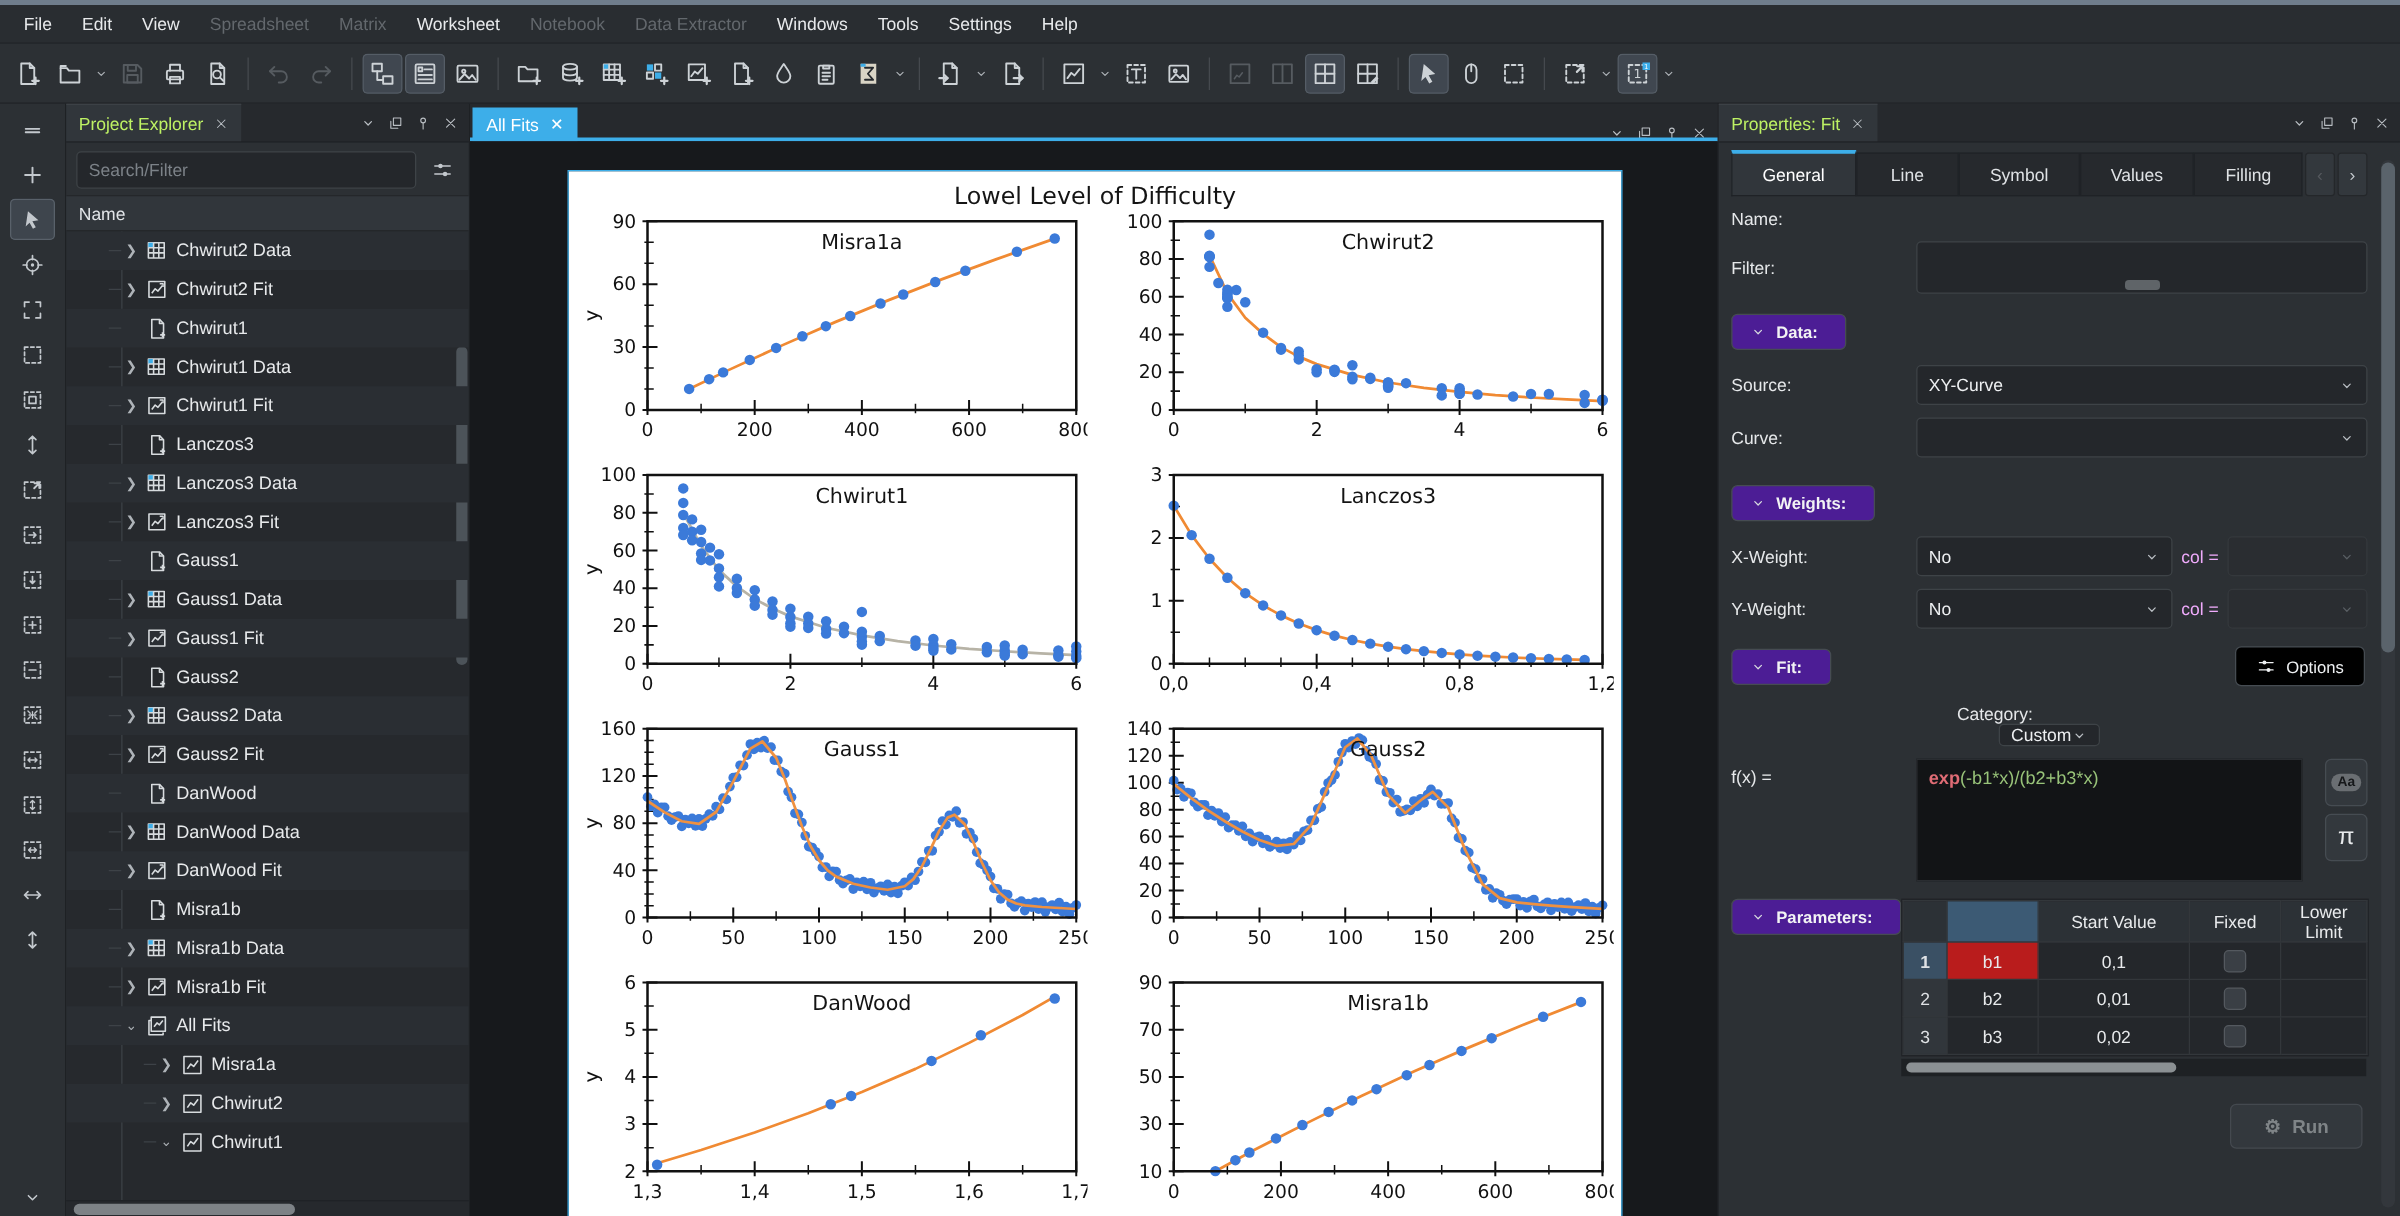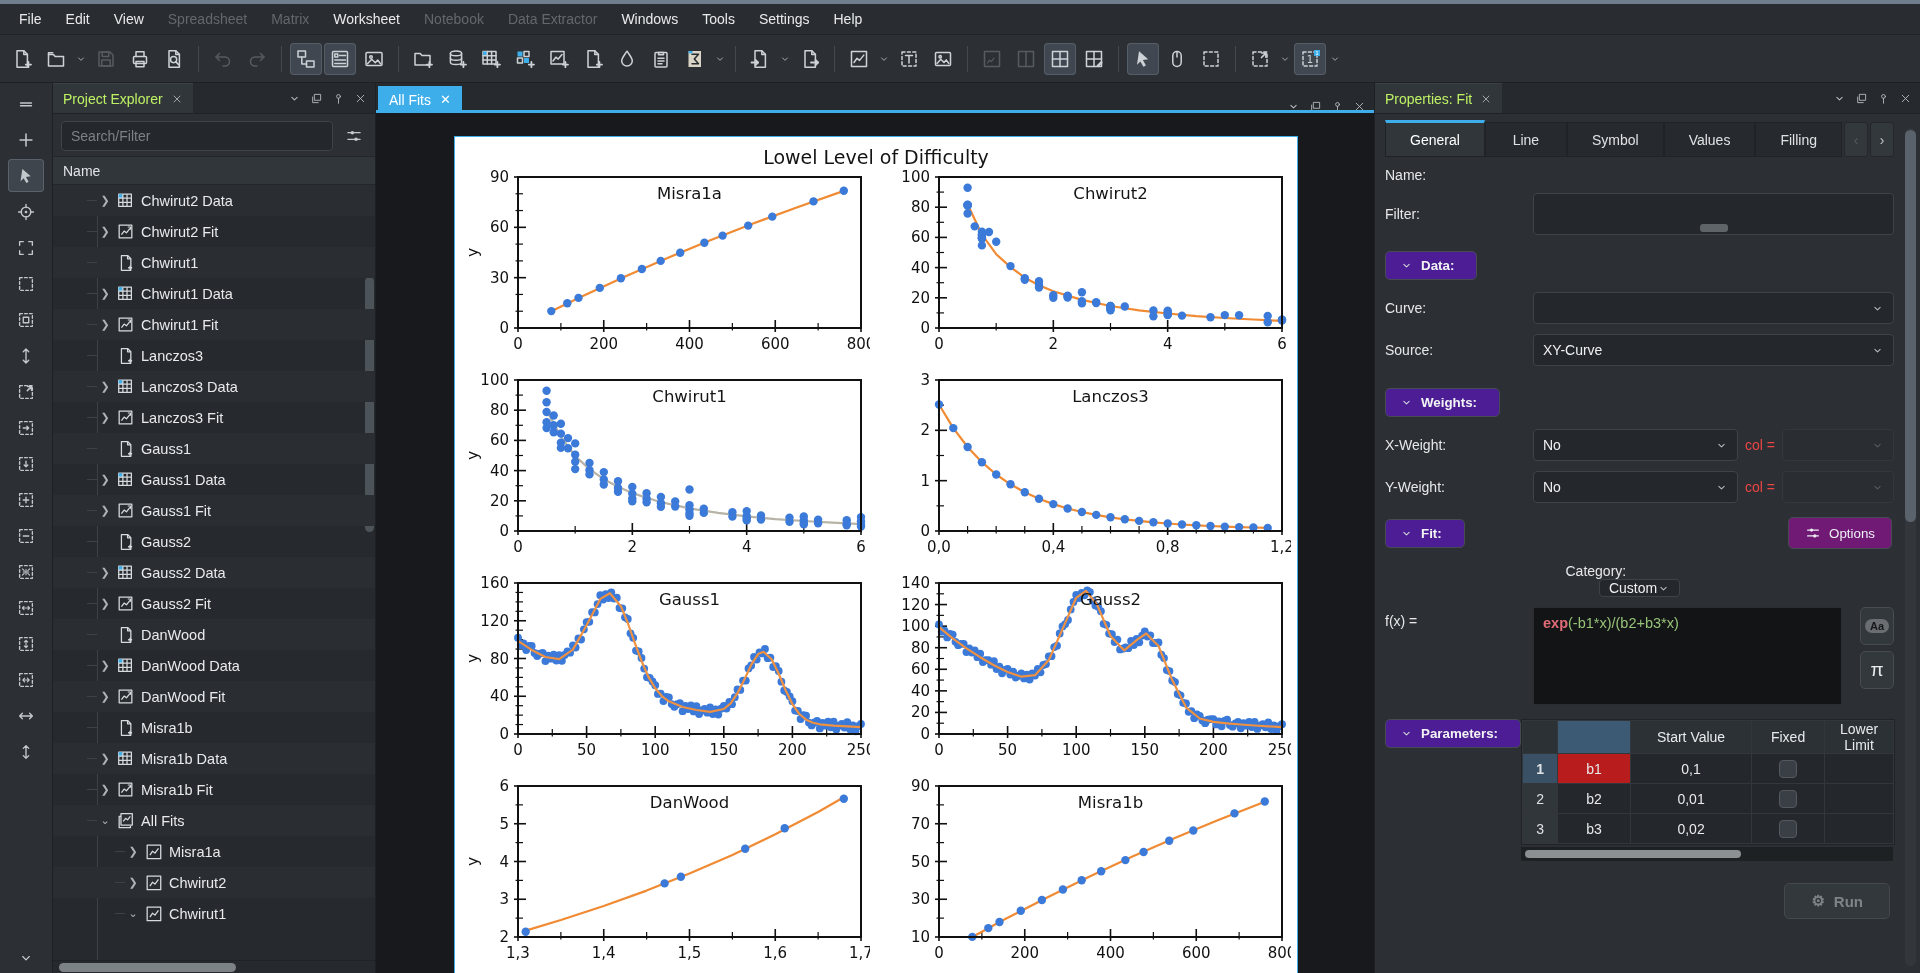--- a/index.html
+++ b/index.html
@@ -67,23 +67,23 @@
   .ptab.active{background:#31363b;border-top:3px solid #3daee9;color:#fff;}
   .ptab-scroll{width:22px;height:33px;display:flex;align-items:center;justify-content:center;background:#33383d;border:1px solid #24272a;border-radius:3px;color:#c3c8cd;margin-left:2px;}
   .ptab-scroll.disabled{color:#55595e;}
   .frow{display:flex;align-items:center;margin-bottom:10px;}
   .frow .flabel{width:148px;color:#e6e8ea;flex:none;}
   .input,.select{flex:1;height:30px;background:#24272b;border:1px solid #3e4347;border-radius:4px;display:flex;align-items:center;padding:0 9px;color:#eef0f2;position:relative;}
   .select .chev{margin-left:auto;color:#b9bec3;display:flex;}
   .select.disabled{background:#2a2d31;border-color:#34383c;}
   .section-btn{display:inline-flex;align-items:center;gap:8px;background:#4c1d95;border:1px solid #464c52;border-radius:5px;padding:6px 22px 6px 14px;font-weight:bold;color:#f2f3f4;margin:6px 0 12px 0;}
   .section-btn .chev{color:#d6dade;display:flex;}
-  .collabel{color:#ef4444;margin:0 7px;}
+  .collabel{color:#f0abfc;margin:0 7px;}
   .smallsel{width:92px;flex:none;}
-  .options-btn{display:inline-flex;align-items:center;gap:8px;background:#701a75;border:1px solid #464c52;border-radius:5px;padding:7px 16px;color:#eef0f2;}
+  .options-btn{display:inline-flex;align-items:center;gap:8px;background:#000000;border:1px solid #464c52;border-radius:5px;padding:7px 16px;color:#eef0f2;}
   .formula-wrap{display:flex;gap:18px;flex:1;}
   .formula{flex:1;height:82px;background:#121416;border:1px solid #2a2d31;color:#98c379;padding:7px 9px;font-size:14.5px;}
   .formula .fn{color:#e06c75;font-weight:bold;}
   .fbtns{display:flex;flex-direction:column;gap:6px;}
   .fbtn{width:34px;height:38px;background:#33383d;border:1px solid #464c52;border-radius:5px;display:flex;align-items:center;justify-content:center;color:#e8eaec;}
   .fbtn .aa{background:#6a6e72;color:#16181a;border-radius:8px;font-size:11px;padding:1px 5px;font-weight:bold;}
   .fbtn.pi{font-size:19px;}
   
   .ptable{border:1px solid #202327;background:#24272b;width:372px;}
   .ptable table{border-collapse:collapse;width:100%;}
@@ -1690,35 +1690,35 @@
       <div><button class="section-btn">
             <span class="chev" id="chev-data">
               <svg width="13" height="13" viewBox="0 0 22 22" fill="none" stroke="currentColor" stroke-width="1.5" stroke-linecap="round" stroke-linejoin="round">
                 <path d="M6.5 9l4.5 4.5L15.5 9" stroke-width="1.7"></path>
               </svg>
             </span>
             <span>Data:</span>
           </button></div>
 
       <div class="frow">
-        <div class="flabel">Curve:</div>
+        <div class="flabel">Source:</div>
         <div class="select">
-            <span></span>
-            <span class="chev" id="chev-crv">
+            <span>XY-Curve</span>
+            <span class="chev" id="chev-src">
               <svg width="13" height="13" viewBox="0 0 22 22" fill="none" stroke="currentColor" stroke-width="1.5" stroke-linecap="round" stroke-linejoin="round">
                 <path d="M6.5 9l4.5 4.5L15.5 9" stroke-width="1.7"></path>
               </svg>
             </span>
           </div>
       </div>
       <div class="frow">
-        <div class="flabel">Source:</div>
+        <div class="flabel">Curve:</div>
         <div class="select">
-            <span>XY-Curve</span>
-            <span class="chev" id="chev-src">
+            <span></span>
+            <span class="chev" id="chev-crv">
               <svg width="13" height="13" viewBox="0 0 22 22" fill="none" stroke="currentColor" stroke-width="1.5" stroke-linecap="round" stroke-linejoin="round">
                 <path d="M6.5 9l4.5 4.5L15.5 9" stroke-width="1.7"></path>
               </svg>
             </span>
           </div>
       </div>
 
       <div style="margin-top:16px;"><button class="section-btn">
             <span class="chev" id="chev-w">
               <svg width="13" height="13" viewBox="0 0 22 22" fill="none" stroke="currentColor" stroke-width="1.5" stroke-linecap="round" stroke-linejoin="round">

